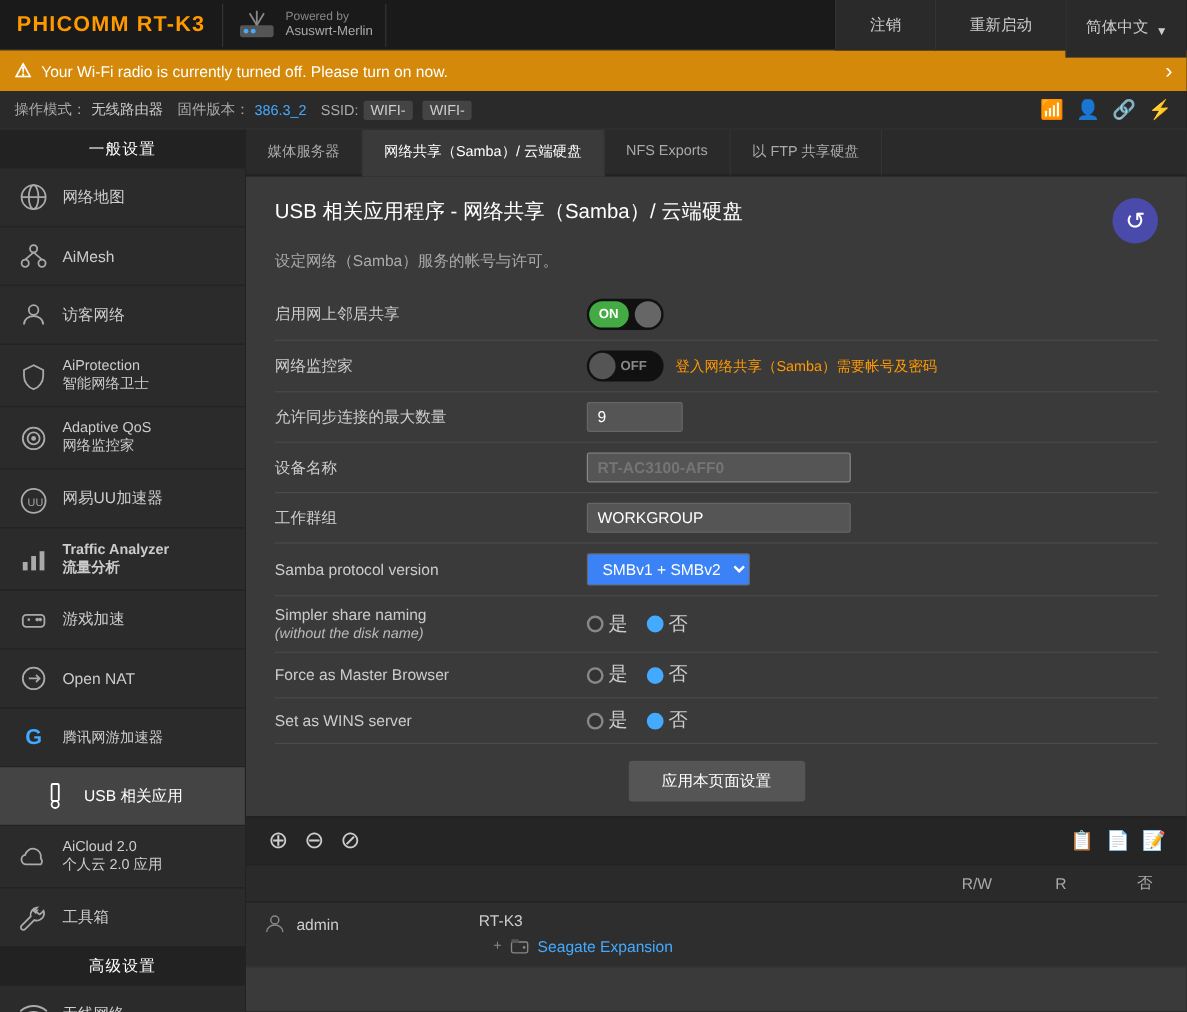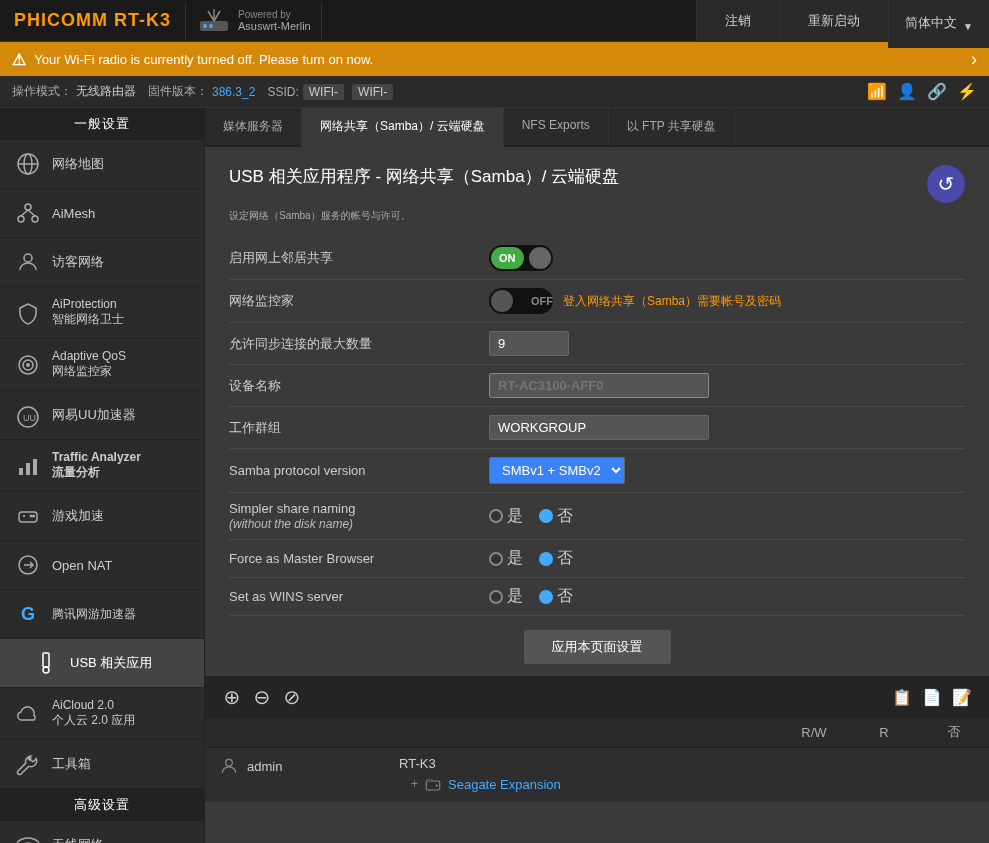--- a/index.html
+++ b/index.html
@@ -220,36 +220,36 @@
       <div style="padding:10px 18px;cursor:pointer;font-size:12px;color:#fff;border-right:1px solid #333;border-bottom:2px solid #3a3a3a;margin-bottom:-2px;background:#3a3a3a;">网络共享（Samba）/ 云端硬盘</div>
       <div style="padding:10px 18px;cursor:pointer;font-size:12px;color:#aaa;border-right:1px solid #333;border-bottom:2px solid transparent;margin-bottom:-2px;">NFS Exports</div>
       <div style="padding:10px 18px;cursor:pointer;font-size:12px;color:#aaa;border-right:1px solid #333;border-bottom:2px solid transparent;margin-bottom:-2px;">以 FTP 共享硬盘</div>
     </div>
 
     <div style="padding:18px 24px 12px 24px;flex-shrink:0;">
       <div style="display:flex;align-items:flex-start;justify-content:space-between;margin-bottom:6px;">
         <h2 style="font-size:17px;color:#fff;font-weight:normal;">USB 相关应用程序 - 网络共享（Samba）/ 云端硬盘</h2>
         <div style="width:38px;height:38px;background:#4a4aaa;border-radius:50%;display:flex;align-items:center;justify-content:center;cursor:pointer;color:#fff;font-size:20px;flex-shrink:0;margin-left:12px;">↺</div>
       </div>
-      <p style="font-size:10px;color:#aaa;margin-bottom:14px;">设定网络（Samba）服务的帐号与许可。</p>
+      <p style="font-size:13px;color:#aaa;margin-bottom:14px;">设定网络（Samba）服务的帐号与许可。</p>
 
       <div style="display:flex;align-items:center;padding:8px 0;border-bottom:1px solid #4a4a4a;gap:20px;">
         <div style="width:240px;font-size:13px;color:#ccc;flex-shrink:0;">启用网上邻居共享</div>
         <div style="display:inline-flex;align-items:center;background:#111;border-radius:14px;width:64px;height:26px;cursor:pointer;position:relative;">
           <div style="position:absolute;left:2px;background:#4a4;border-radius:11px;padding:2px 8px;color:#fff;font-size:11px;font-weight:bold;height:22px;display:flex;align-items:center;">ON</div>
           <div style="position:absolute;right:2px;width:22px;height:22px;background:#666;border-radius:50%;"></div>
         </div>
       </div>
 
       <div style="display:flex;align-items:center;padding:8px 0;border-bottom:1px solid #4a4a4a;gap:20px;">
         <div style="width:240px;font-size:13px;color:#ccc;flex-shrink:0;">网络监控家</div>
         <div style="display:flex;align-items:center;gap:10px;">
           <div style="display:inline-flex;align-items:center;background:#111;border-radius:14px;width:64px;height:26px;cursor:pointer;position:relative;">
             <div style="position:absolute;left:2px;width:22px;height:22px;background:#555;border-radius:50%;"></div>
-            <div style="position:absolute;right:0;color:#888;font-size:11px;font-weight:bold;">OFF</div>
+            <div style="position:absolute;right:14px;color:#888;font-size:11px;font-weight:bold;">OFF</div>
           </div>
           <span style="color:#f90;font-size:12px;">登入网络共享（Samba）需要帐号及密码</span>
         </div>
       </div>
 
       <div style="display:flex;align-items:center;padding:8px 0;border-bottom:1px solid #4a4a4a;gap:20px;">
         <div style="width:240px;font-size:13px;color:#ccc;flex-shrink:0;">允许同步连接的最大数量</div>
         <input type="text" style="background: rgb(85, 85, 85); border: 1px solid rgb(102, 102, 102); color: rgb(255, 255, 255); padding: 4px 8px; font-size: 13px; border-radius: 2px; width: 80px;" value="9">
       </div>
 

